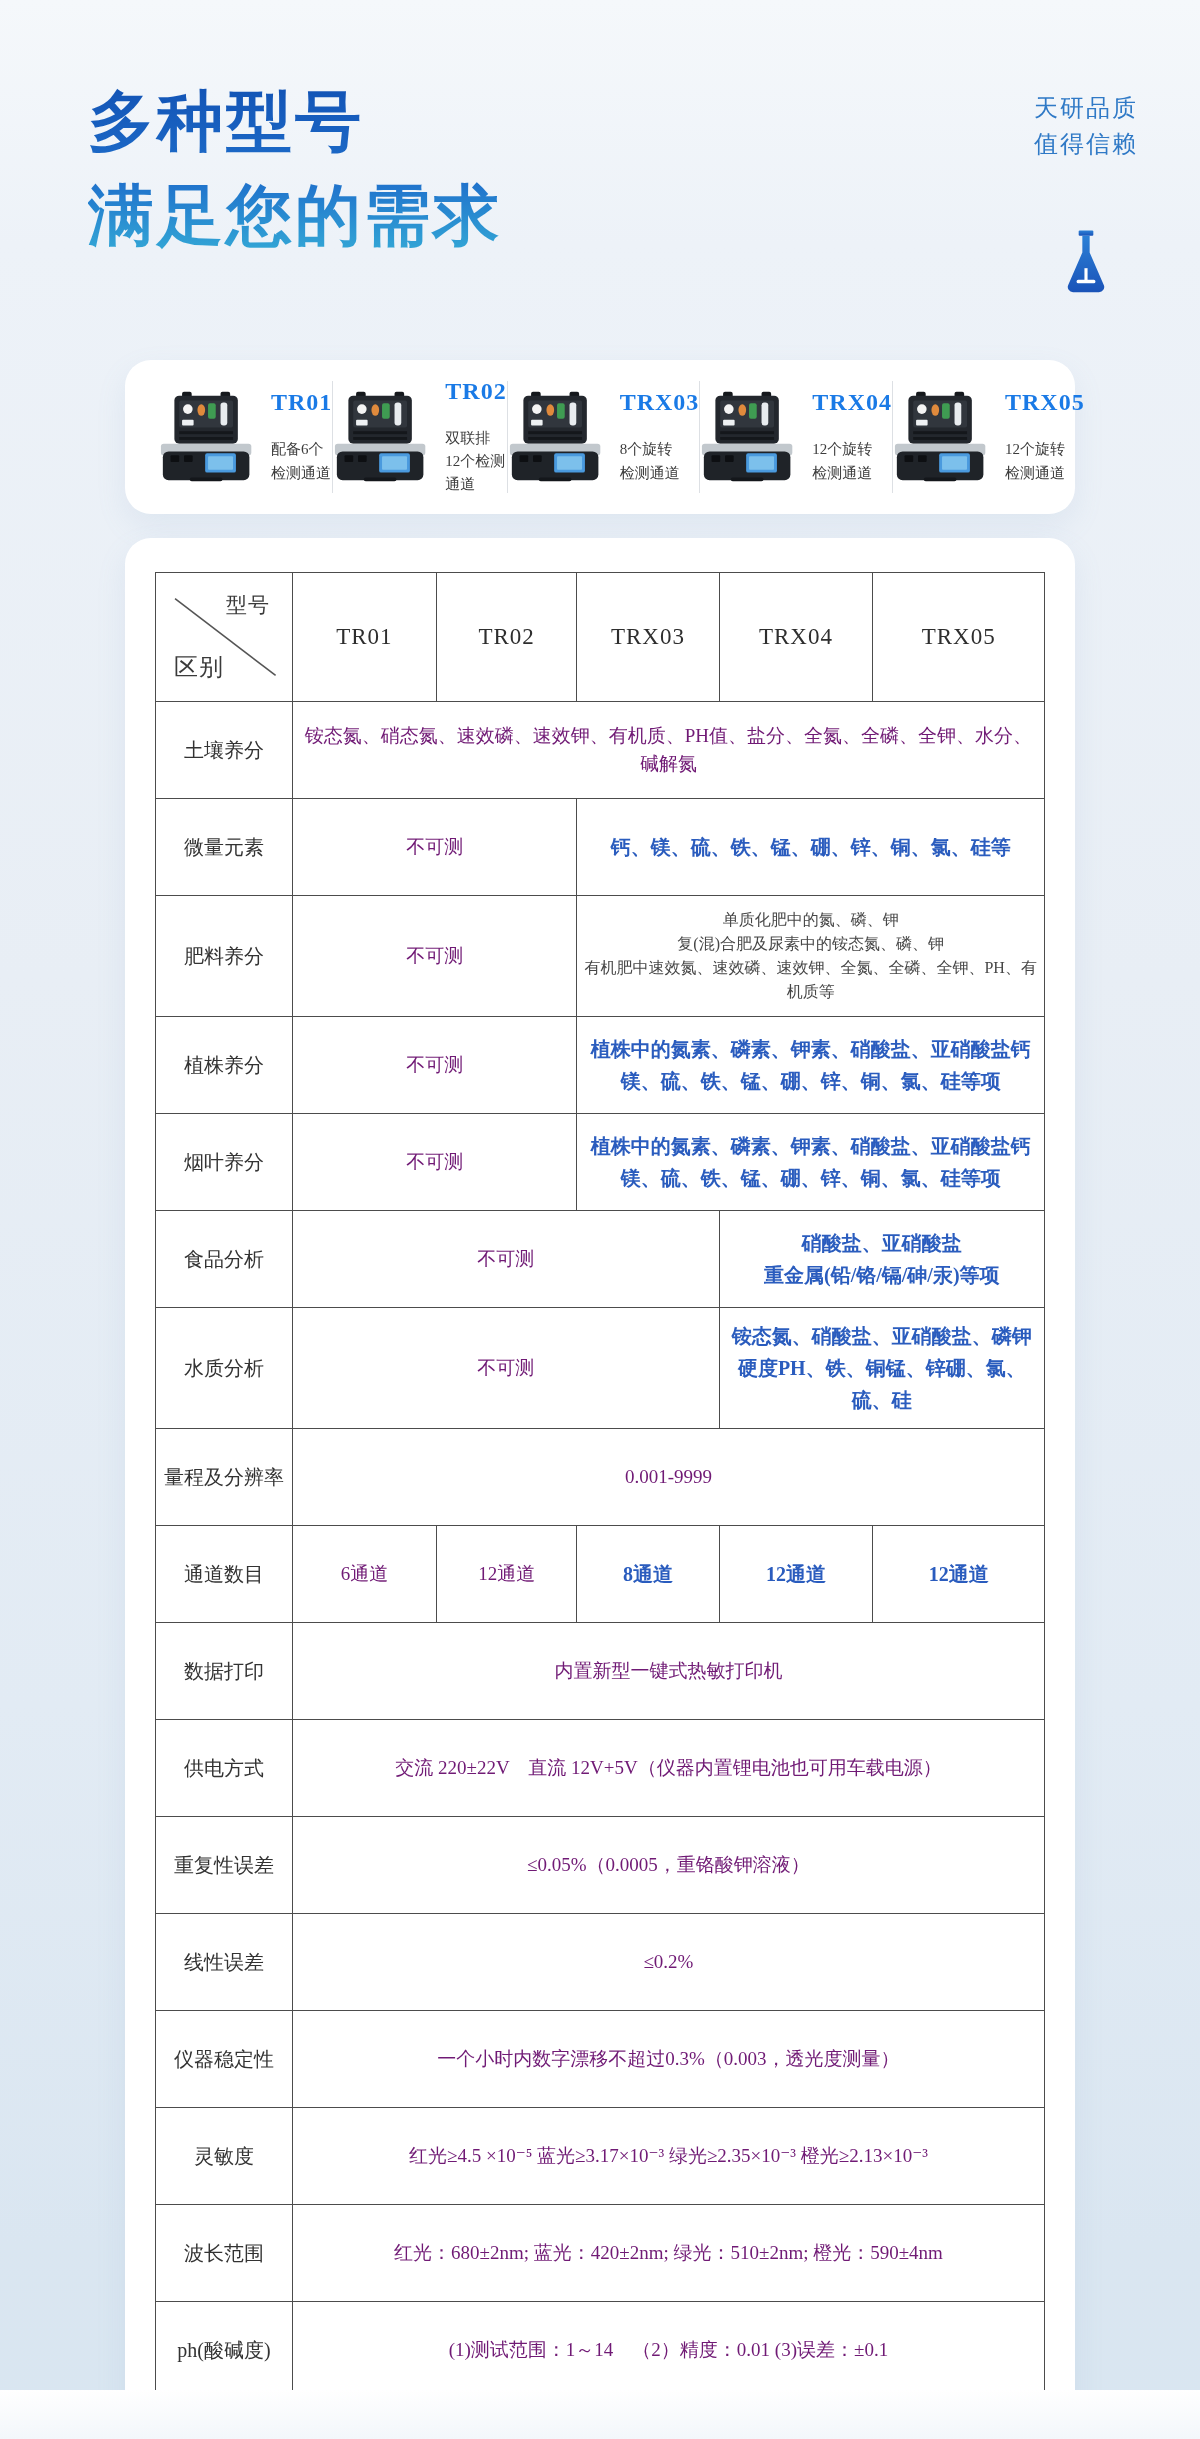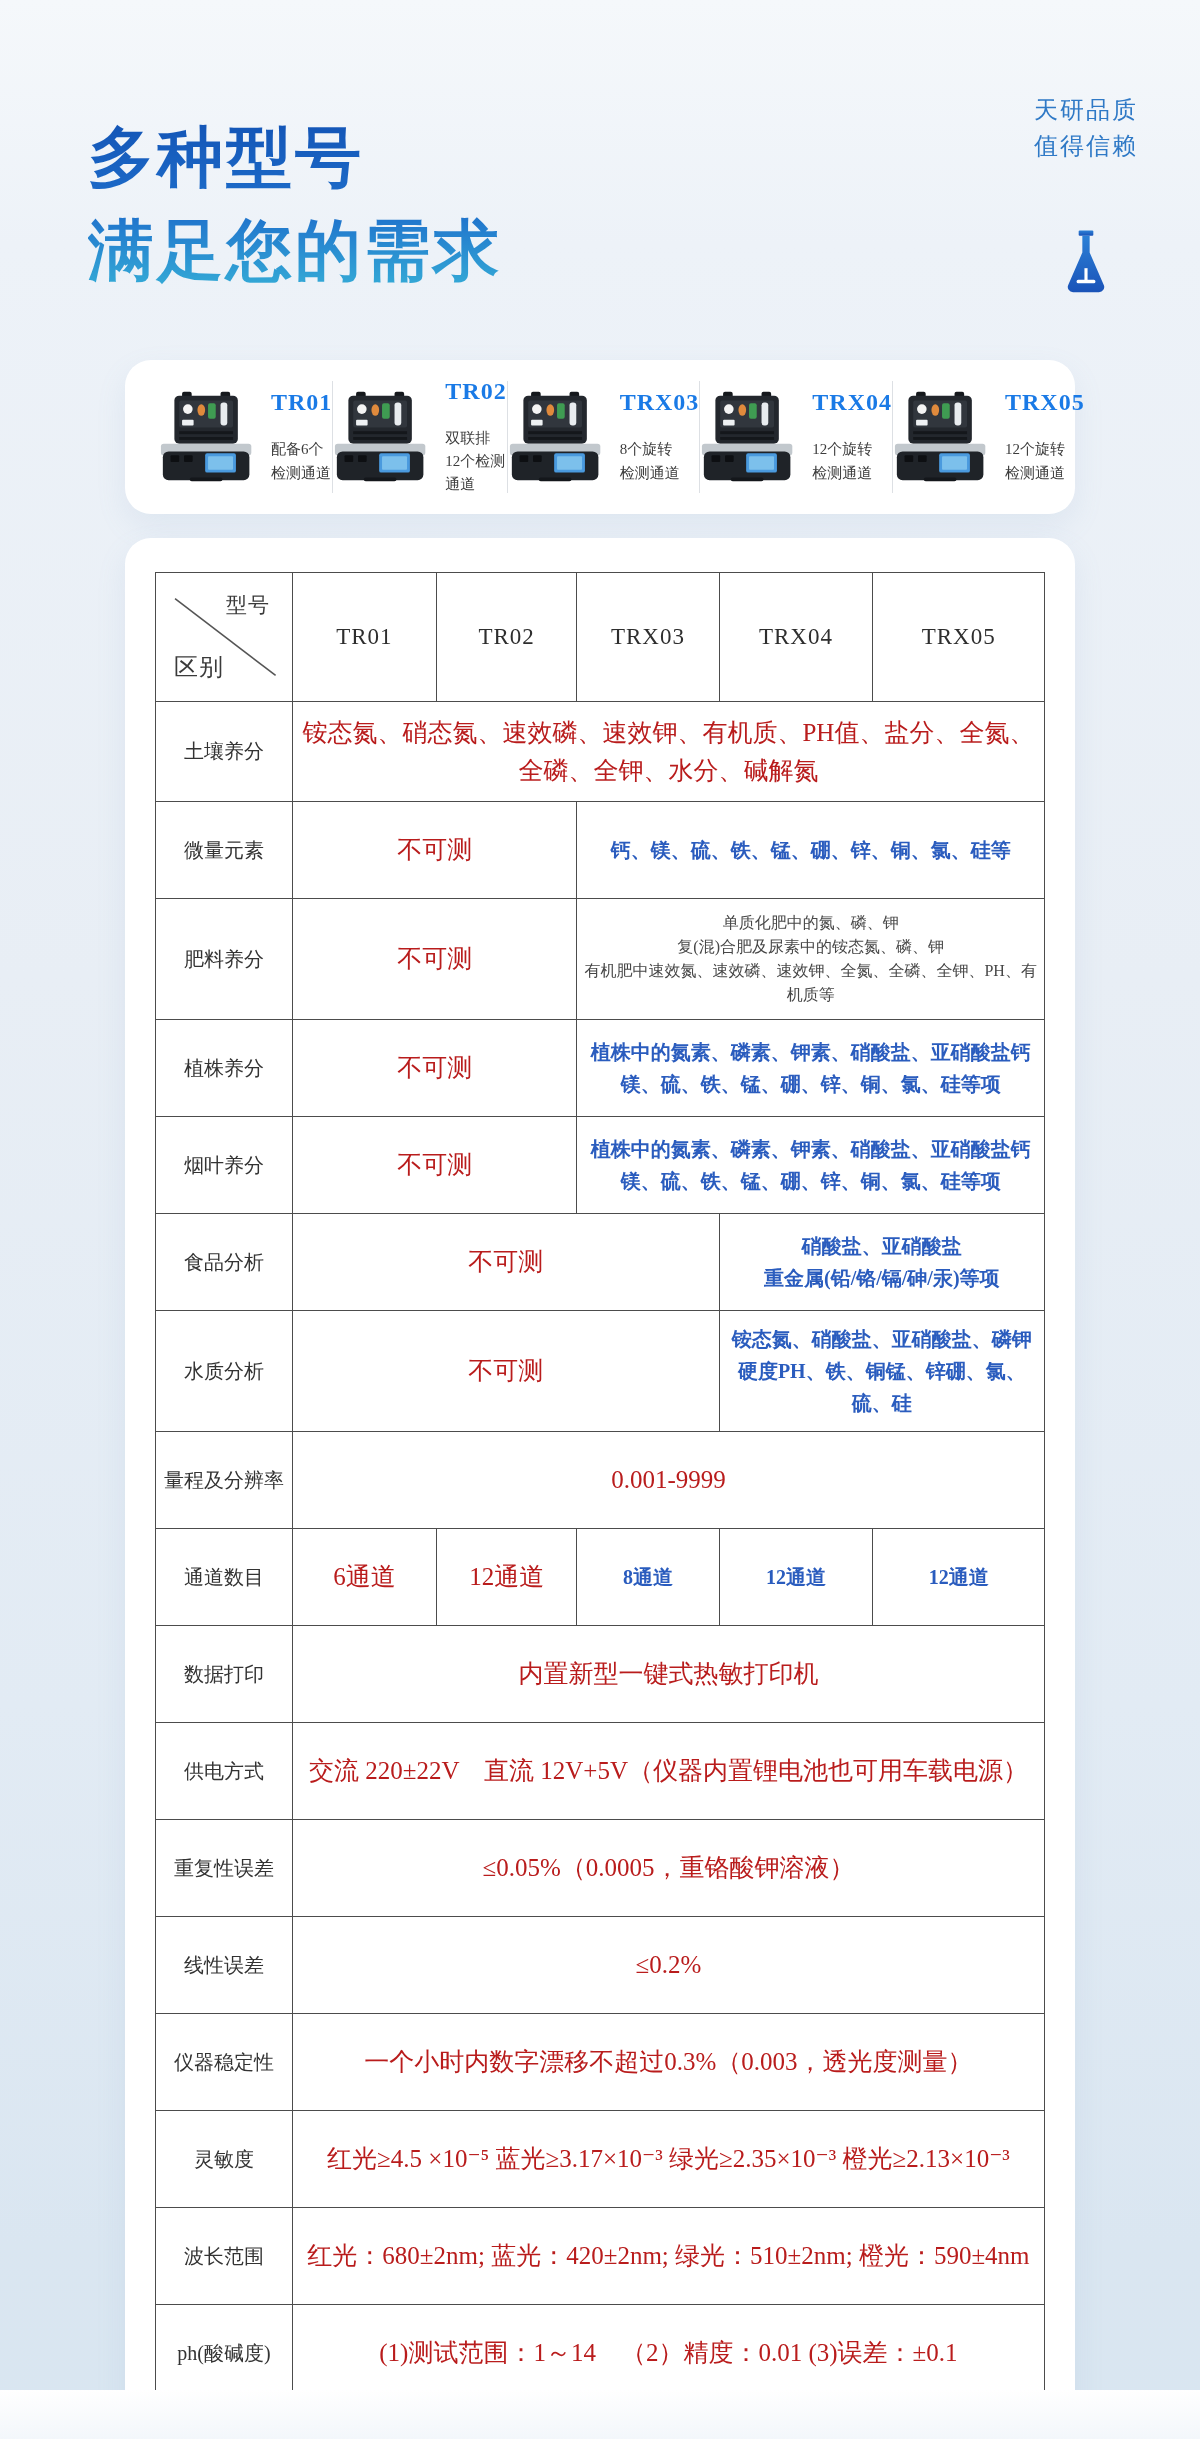--- a/index.html
+++ b/index.html
@@ -2,21 +2,21 @@
 <html><head>
 <meta charset="utf-8">
 <style>
   html,body{margin:0;padding:0;}
   body{width:1200px;font-family:"Liberation Serif","DejaVu Serif",serif;}
   .page{position:relative;width:1200px;height:2439px;overflow:hidden;
     background:linear-gradient(180deg,#f5f8fb 0%,#edf2f8 10%,#e8eef5 40%,#e2ebf4 70%,#dae6f1 92%,#d9e6f1 100%);}
   .footer-strip{position:absolute;left:0;right:0;bottom:0;height:49px;
     background:linear-gradient(180deg,#ffffff 0%,#f3f7fb 100%);}
   
-  .hero{display:flex;justify-content:space-between;align-items:flex-end;padding:80px 62px 0 88px;}
+  .hero{display:flex;justify-content:space-between;align-items:flex-start;padding:80px 62px 0 88px;font-family:Liberation Mono, monospace;}
   .title{margin:0;font-size:66px;font-weight:700;line-height:1.42;letter-spacing:3px;
     background:linear-gradient(180deg,#1252b4 0%,#1e6ecb 52%,#37b2d8 100%);
     -webkit-background-clip:text;background-clip:text;color:transparent;}
   .t-line{display:block;}
   .brand{display:flex;flex-direction:column;align-items:center;margin-top:12px;gap:28px;}
   .brand-text{font-size:24px;color:#2f79c6;line-height:1.5;letter-spacing:2px;}
   .flask{width:46px;height:68px;margin-top:38px;}
   
   .card{background:#ffffff;border-radius:26px;margin:0 auto;width:950px;box-sizing:border-box;
     box-shadow:0 12px 30px rgba(125,155,195,0.12);}
@@ -34,21 +34,21 @@
   .spec col:nth-child(2){width:16.2%;}
   .spec col:nth-child(3){width:15.8%;}
   .spec col:nth-child(4){width:16.0%;}
   .spec col:nth-child(5){width:17.3%;}
   .spec col:nth-child(6){width:19.3%;}
   .spec th,.spec td{border:1px solid #4c4c4c;text-align:center;vertical-align:middle;
     padding:12px 6px;white-space:pre-line;}
   .spec thead th{height:96px;font-size:23px;font-weight:400;color:#2e2e2e;letter-spacing:1px;}
   .spec td{height:72px;}
   td.label{font-size:20px;color:#333333;}
-  td.dark{font-size:25px;color:#b91c1c;line-height:1.5;}
+  td.dark{font-size:19px;color:#701a75;line-height:1.5;}
   td.blue{font-size:20px;color:#2a5cbe;font-weight:700;line-height:1.6;}
   td.dark-small{font-size:16px;color:#474747;line-height:1.5;}
   th.corner{position:relative;}
   .diag{position:absolute;left:0;top:0;width:100%;height:100%;}
   .c-top{position:absolute;top:18px;right:22px;font-size:21px;color:#3a3a3a;}
   .c-bottom{position:absolute;bottom:18px;left:18px;font-size:24px;color:#3a3a3a;}
 </style>
 </head>
 <body>
 

